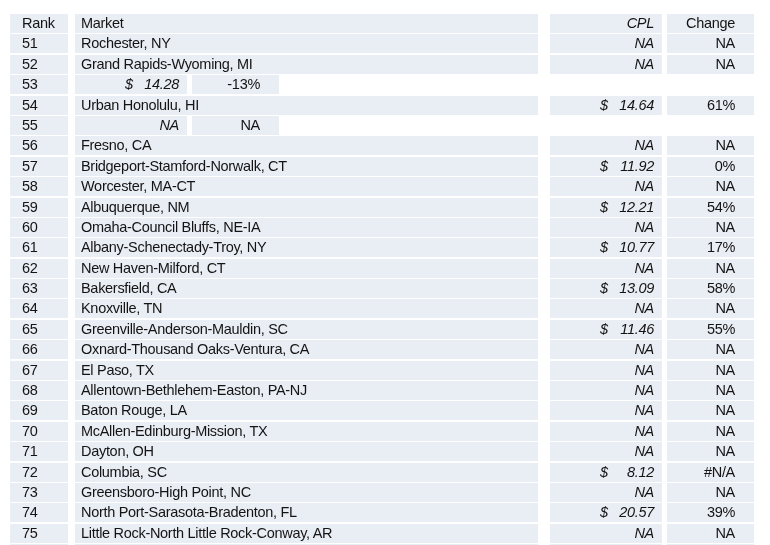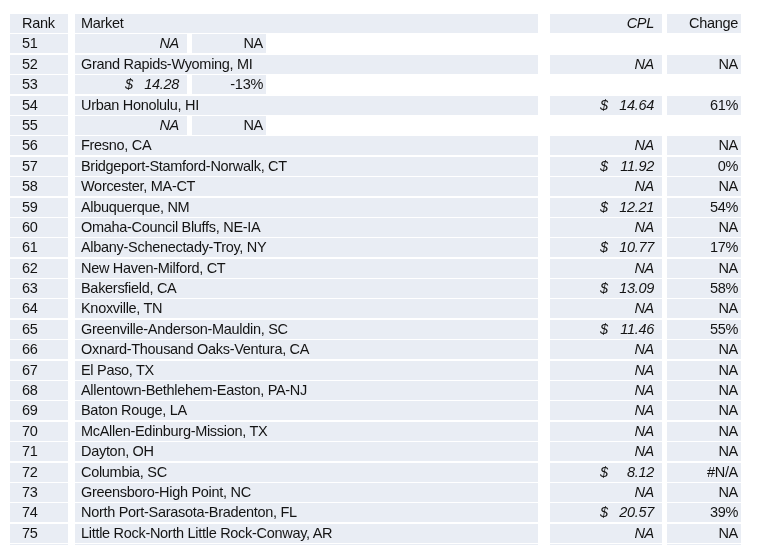--- a/index.html
+++ b/index.html
@@ -28,37 +28,38 @@
     line-height: 19px;
     letter-spacing: -0.3px;
     white-space: nowrap;
     overflow: hidden;
   }
   .c-rank   { width: 58px;  margin-right: 7px; padding-left: 12px; }
   .c-market { width: 463px; margin-right: 12px; padding-left: 6px; }
   .c-cpl    { width: 112px; margin-right: 5px; padding-right: 8px;
               display: flex; justify-content: flex-end; font-style: italic; }
   .c-cpl.has-currency { justify-content: space-between; padding-left: 50px; }
-  .c-change { width: 74px;  text-align: right; padding-right: 3px; }
+  .c-change { width: 87px;  text-align: right; padding-right: 19px; }
 </style>
 </head>
 <body>
 
 <div class="sheet">
   <div class="row">
     <div class="cell c-rank">Rank</div>
     <div class="cell c-market">Market</div>
     <div class="cell c-cpl">
         <span>CPL</span>
       </div>
     <div class="cell c-change">Change</div>
   </div>
 
 <div class="row">
       <div class="cell c-rank">51</div>
+      <div class="cell c-market">Rochester, NY</div>
       <div class="cell c-cpl">
         <span>NA</span>
       </div>
       <div class="cell c-change">NA</div>
     </div>
     <div class="row">
       <div class="cell c-rank">52</div>
       <div class="cell c-market">Grand Rapids-Wyoming, MI</div>
       <div class="cell c-cpl">
         <span>NA</span>

